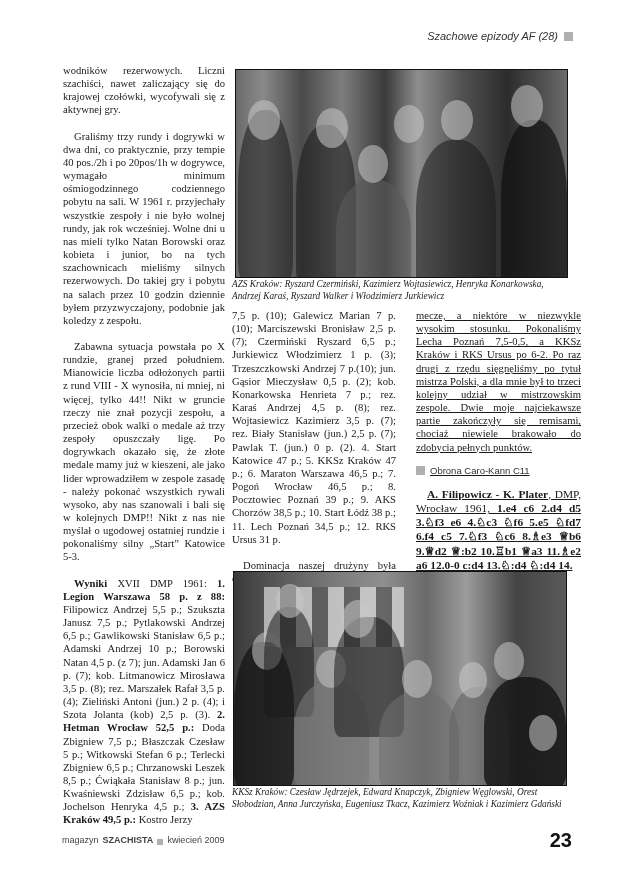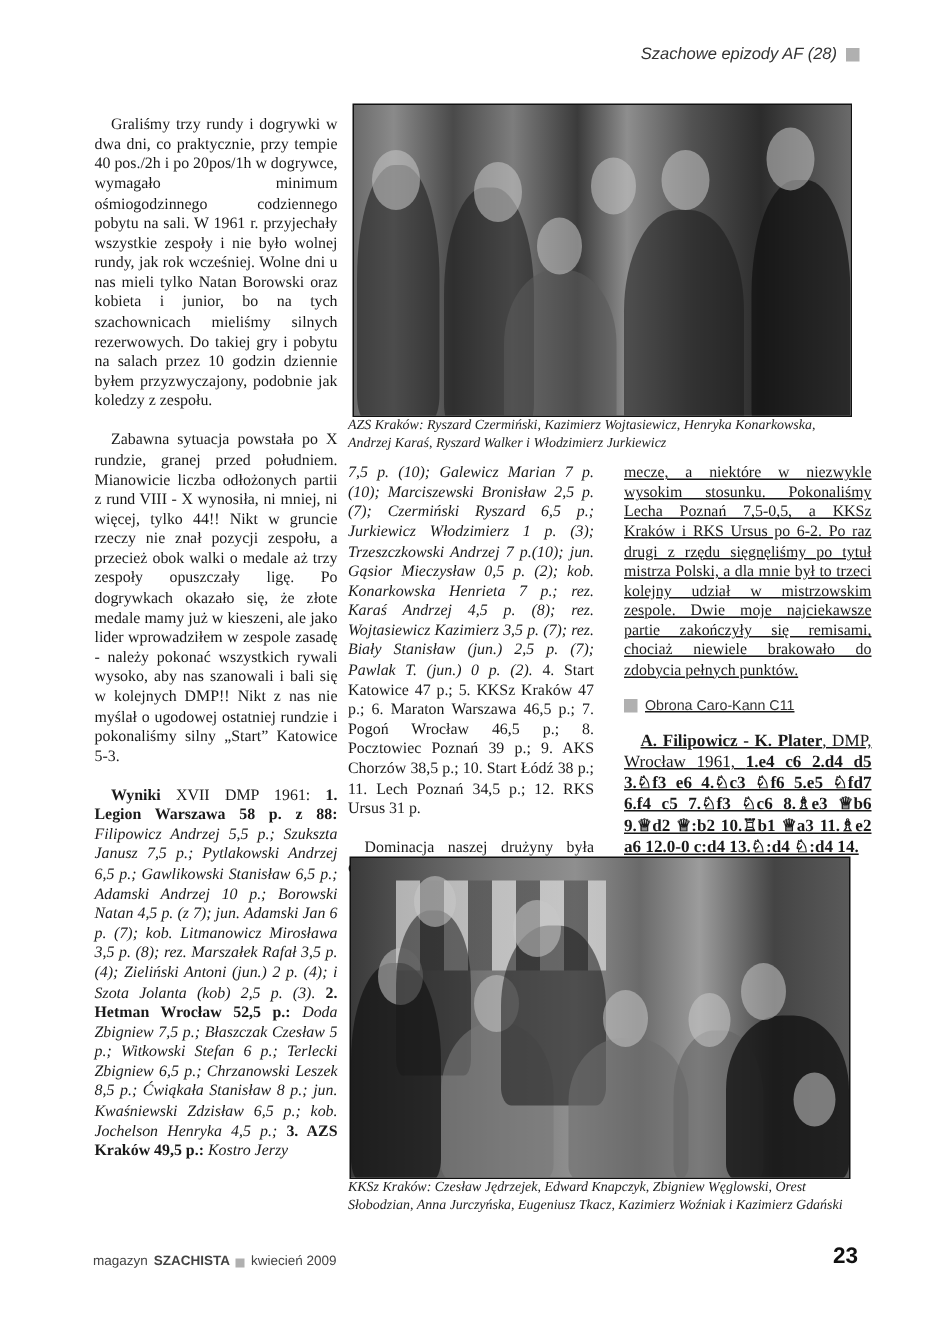--- a/index.html
+++ b/index.html
@@ -8,47 +8,48 @@
   .running-head { position:absolute; top:30px; right:52px; font-family:"Liberation Sans", sans-serif;
          font-style:italic; font-size:11px; color:#333; display:flex; align-items:center; gap:6px; }
   .sq { display:inline-block; width:9px; height:9px; background:#b0b0b0; }
   .col { position:absolute; font-size:10.6px; line-height:13.15px; text-align:justify; }
   .col p { margin:0; }
   .col p.indent { text-indent:11px; }
   .gap { height:13px; }
   .col1 { left:63px; top:64px; width:162px; }
   .col2 { left:232px; top:309px; width:164px; }
   .col3 { left:416px; top:309px; width:165px;text-decoration:underline; }
-  .it { font-style:italic; }
+  .it { }
   .b { font-weight:bold; }
   .photo { position:absolute; background:#555; border:1px solid #111; overflow:hidden; }
   .photo1 { left:235px; top:69px; width:331px; height:207px;
      background:linear-gradient(90deg,#6b6b6b 0%,#8a8a8a 8%,#4a4a4a 20%,#7d7d7d 32%,#3b3b3b 45%,#8e8e8e 55%,#525252 68%,#2c2c2c 82%,#6a6a6a 100%); }
   .photo2 { left:233px; top:571px; width:332px; height:213px;
      background:linear-gradient(90deg,#3a3a3a 0%,#5c5c5c 15%,#7a7a7a 30%,#8f8f8f 45%,#6a6a6a 58%,#9c9c9c 70%,#444 85%,#5a5a5a 100%); }
   .fig { position:absolute; border-radius:45% 45% 10% 10%; background:rgba(25,25,25,0.55); }
   .face { position:absolute; border-radius:50%; background:rgba(200,200,200,0.55); }
   .caption { position:absolute; font-style:italic; font-size:9.3px; line-height:11.5px; text-align:left; color:#222; }
   .cap1 { left:232px; top:279px; width:337px; }
   .cap2 { left:232px; top:787px; width:337px; }
   .opening { display:flex; align-items:center; gap:5px; font-family:"Liberation Sans", sans-serif; font-size:9.5px; color:#333; margin:2px 0; }
   .game { font-size:11.4px; line-height:14.2px; }
   .footer-left { position:absolute; left:62px; top:835px; font-family:"Liberation Sans", sans-serif; font-size:9px; color:#444; display:flex; align-items:flex-end; gap:4px; }
   .footer-left .sq { width:6px; height:6px; }
-  .page-num { position:absolute; right:53px; top:829px; font-family:"Liberation Sans", sans-serif; font-weight:bold; font-size:15px; color:#111; }
+  .page-num { position:absolute; right:53px; top:829px; font-family:"Liberation Sans", sans-serif; font-weight:bold; font-size:20px; color:#111; }
 </style>
 </head>
 <body>
 
 <div class="running-head">
   <span>Szachowe epizody AF (28)</span>
   <span class="sq"></span>
 </div>
 
 <div class="col col1">
+  <p>wodników rezerwowych. Liczni szachiści, nawet zaliczający się do krajowej czołówki, wycofywali się z aktywnej gry.</p>
   <div class="gap"></div>
   <p class="indent">Graliśmy trzy rundy i dogrywki w dwa dni, co praktycznie, przy tempie 40 pos./2h i po 20pos/1h w dogrywce, wymagało minimum ośmiogodzinnego codziennego pobytu na sali. W 1961 r. przyjechały wszystkie zespoły i nie było wolnej rundy, jak rok wcześniej. Wolne dni u nas mieli tylko Natan Borowski oraz kobieta i junior, bo na tych szachownicach mieliśmy silnych rezerwowych. Do takiej gry i pobytu na salach przez 10 godzin dziennie byłem przyzwyczajony, podobnie jak koledzy z zespołu.</p>
   <div class="gap"></div>
   <p class="indent">Zabawna sytuacja powstała po X rundzie, granej przed południem. Mianowicie liczba odłożonych partii z rund VIII - X wynosiła, ni mniej, ni więcej, tylko 44!! Nikt w gruncie rzeczy nie znał pozycji zespołu, a przecież obok walki o medale aż trzy zespoły opuszczały ligę. Po dogrywkach okazało się, że złote medale mamy już w kieszeni, ale jako lider wprowadziłem w zespole zasadę - należy pokonać wszystkich rywali wysoko, aby nas szanowali i bali się w kolejnych DMP!! Nikt z nas nie myślał o ugodowej ostatniej rundzie i pokonaliśmy silny „Start” Katowice 5-3.</p>
   <div class="gap"></div>
   <p class="indent">
     <span class="b">Wyniki</span><span> XVII DMP 1961: </span><span class="b">1. Legion Warszawa 58 p. z 88:</span><span class="it"> Filipowicz Andrzej 5,5 p.; Szukszta Janusz 7,5 p.; Pytlakowski Andrzej 6,5 p.; Gawlikowski Stanisław 6,5 p.; Adamski Andrzej 10 p.; Borowski Natan 4,5 p. (z 7); jun. Adamski Jan 6 p. (7); kob. Litmanowicz Mirosława 3,5 p. (8); rez. Marszałek Rafał 3,5 p. (4); Zieliński Antoni (jun.) 2 p. (4); i Szota Jolanta (kob) 2,5 p. (3). </span><span class="b">2. Hetman Wrocław 52,5 p.:</span><span class="it"> Doda Zbigniew 7,5 p.; Błaszczak Czesław 5 p.; Witkowski Stefan 6 p.; Terlecki Zbigniew 6,5 p.; Chrzanowski Leszek 8,5 p.; Ćwiąkała Stanisław 8 p.; jun. Kwaśniewski Zdzisław 6,5 p.; kob. Jochelson Henryka 4,5 p.; </span><span class="b">3. AZS Kraków 49,5 p.:</span><span class="it"> Kostro Jerzy</span>
   </p>
 </div>
 

